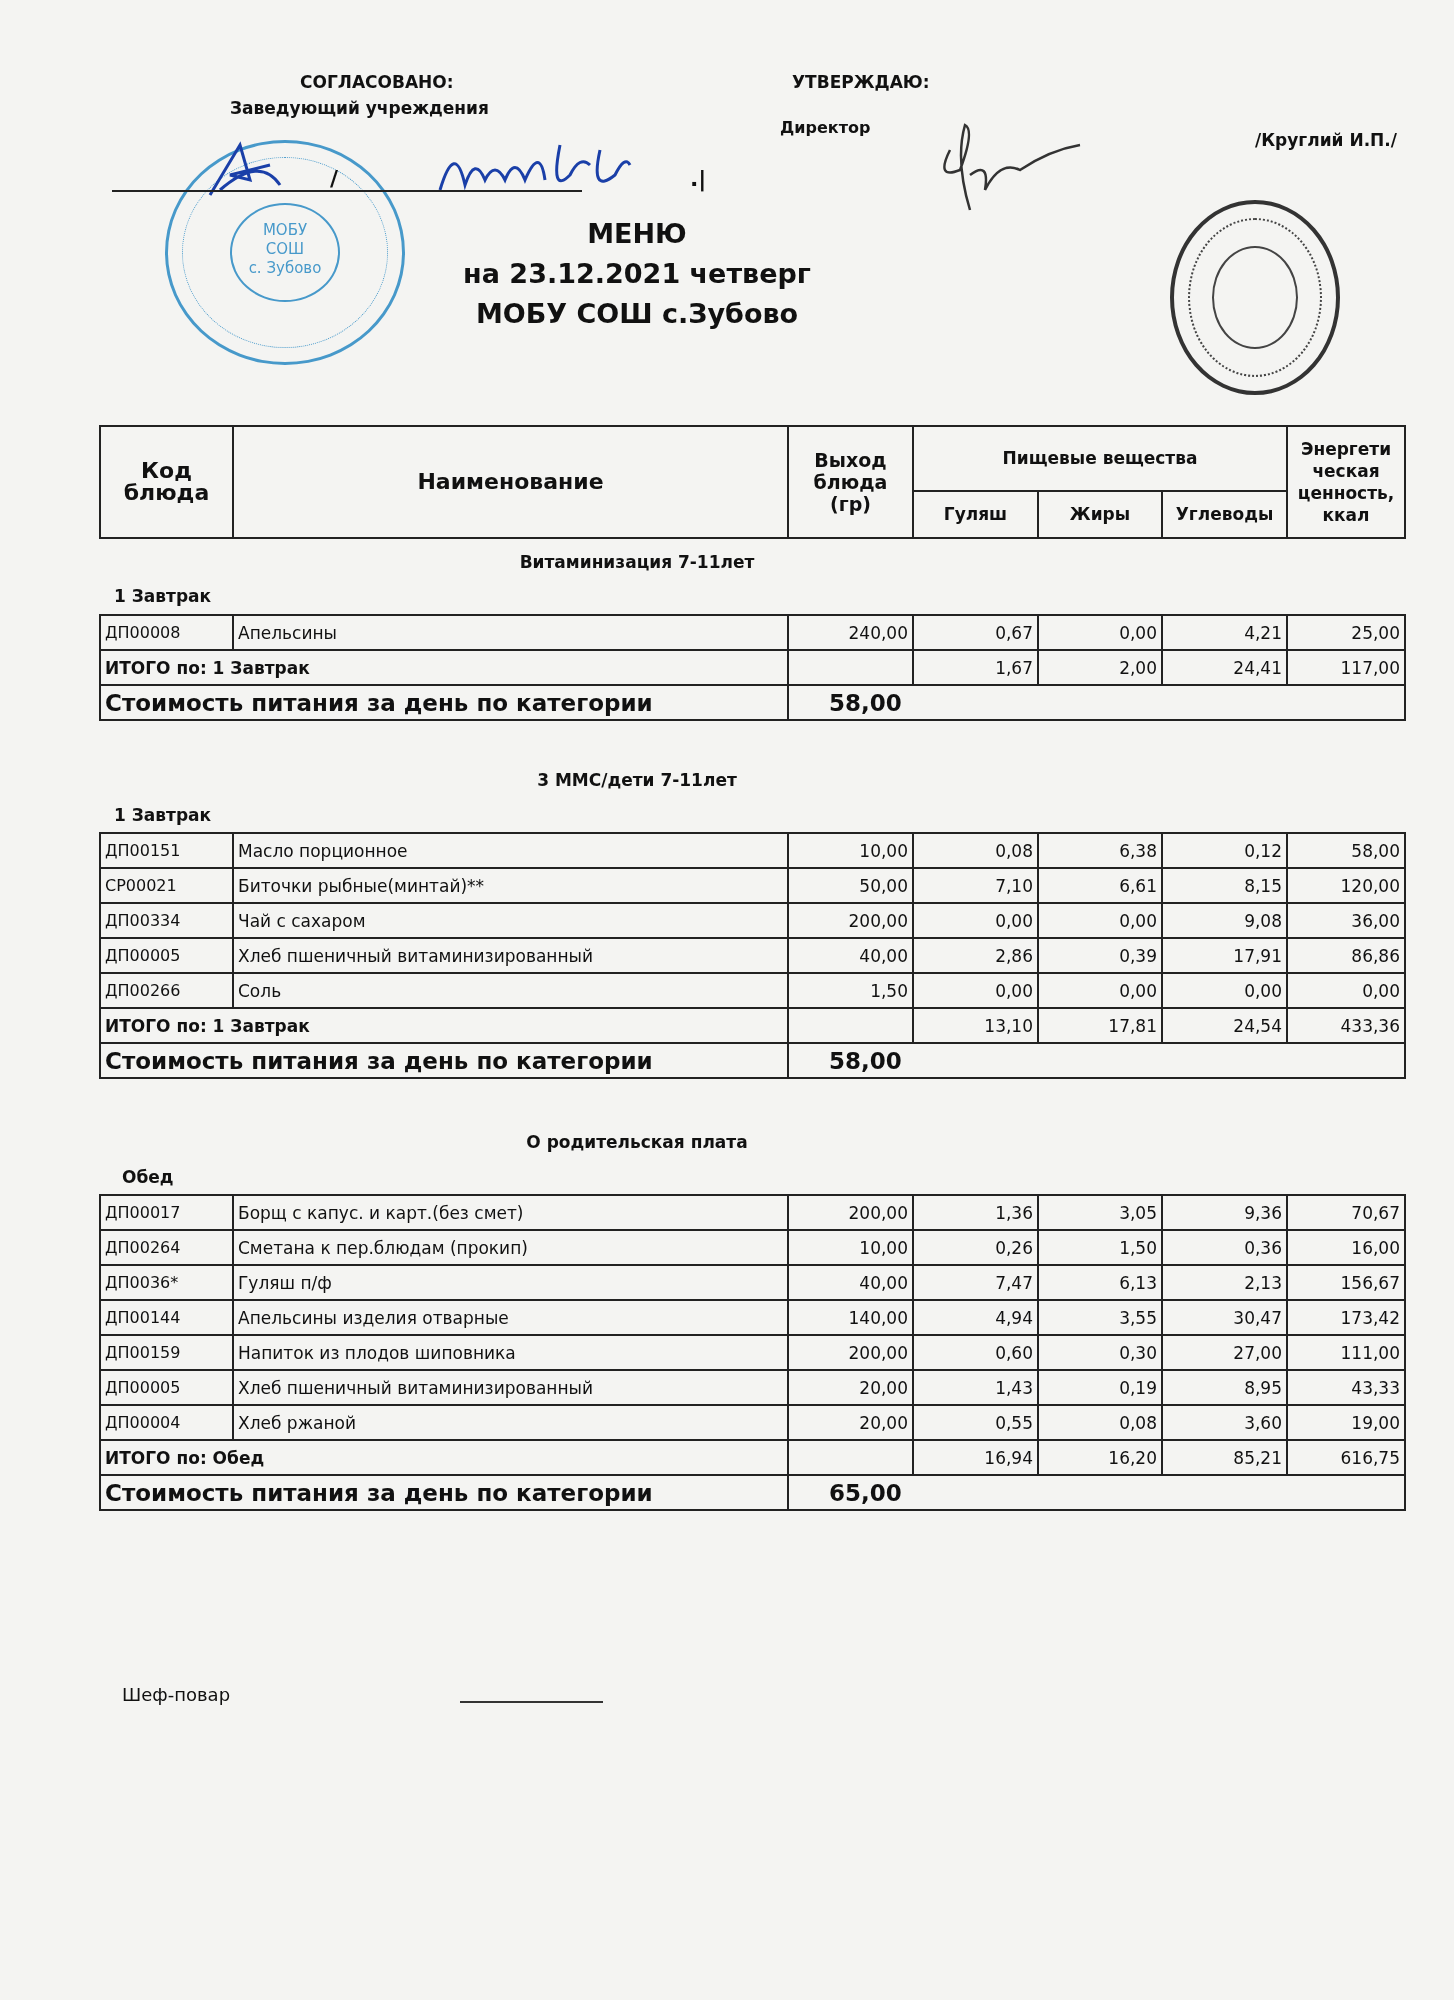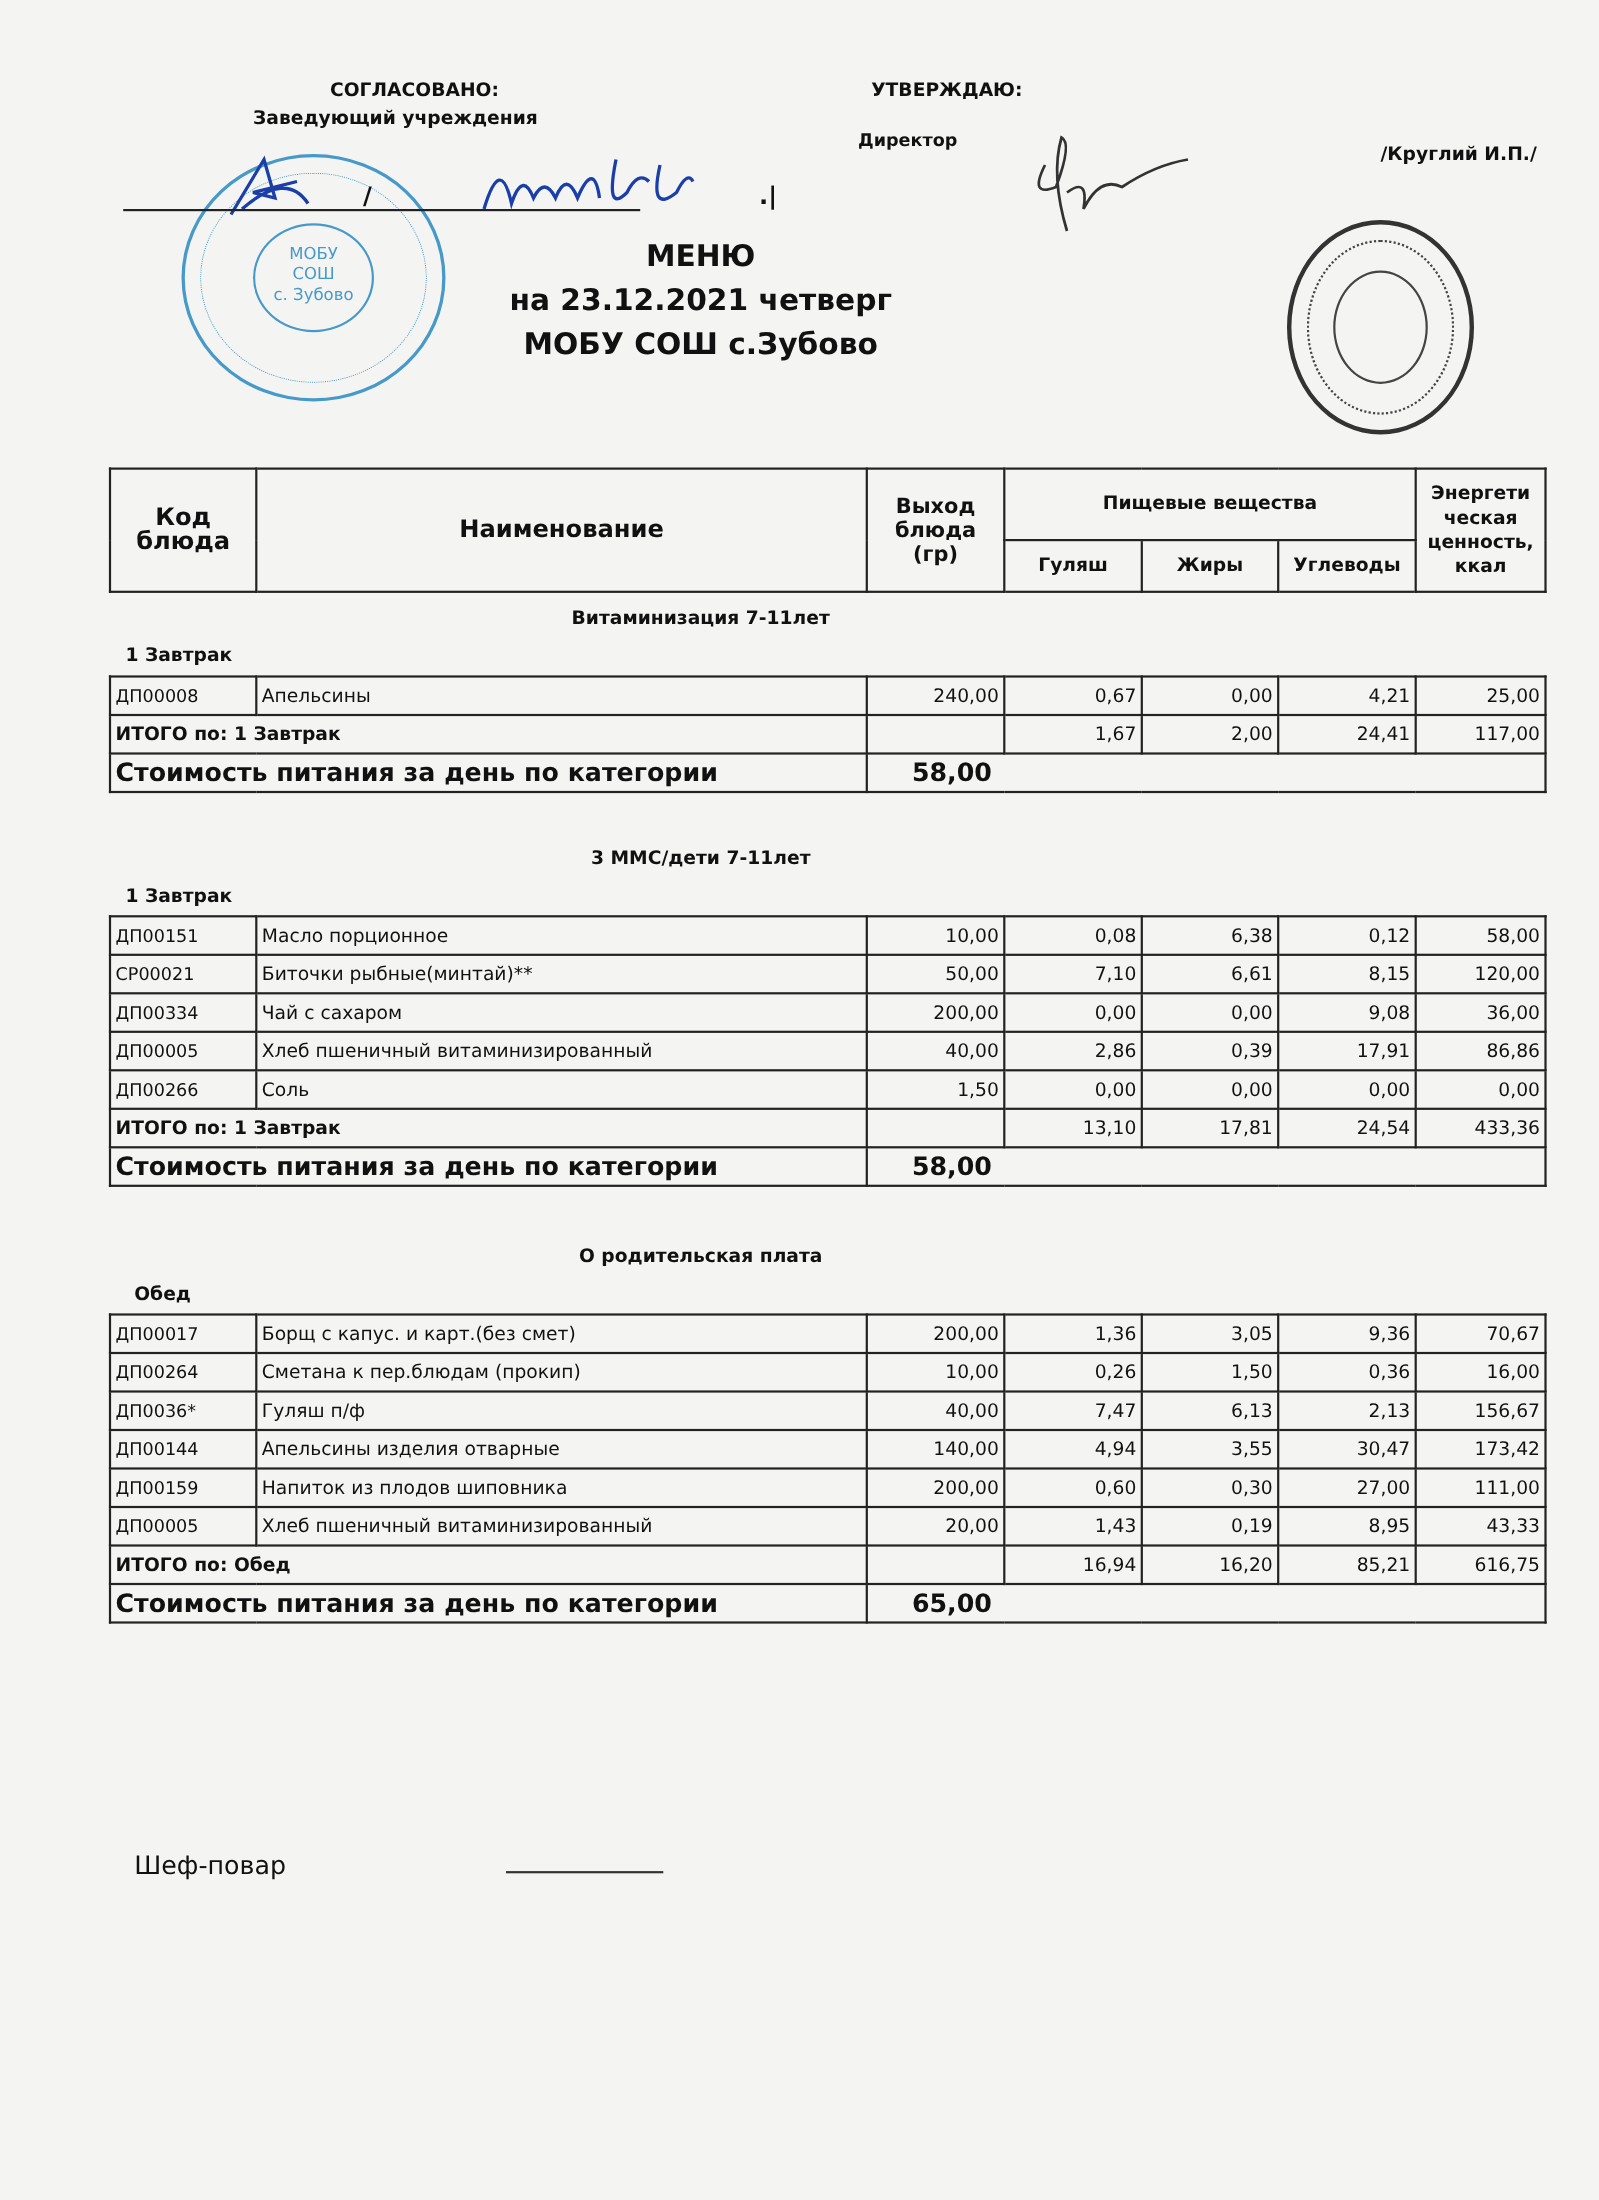--- a/index.html
+++ b/index.html
@@ -49,21 +49,21 @@
   .grid th.sm { font-size:17px; }
   .grid td.num { text-align:right; }
   .grid td.code { font-size:16px; }
   .grid td.total { font-weight:bold;border-radius:12px; }
   .grid td.cost { font-size:23px; font-weight:bold; height:33px; }
   .grid td.costval { font-size:23px; font-weight:bold; padding-left:40px; }
 
   .section-title { position:absolute; left:0; width:1454px; text-align:center; font-size:17px; font-weight:bold; }
   .meal-label { position:absolute; font-size:17px; font-weight:bold; }
 
-  .chef { left:122px; top:1684px; font-size:23px; }
+  .chef { left:122px; top:1684px; font-size:18px; }
   .chef-line { left:460px; top:1701px; width:143px; border-bottom:2px solid #333; }
 
   .sig { position:absolute; }
 </style>
 </head>
 <body>
 
 <div class="abs agreed">СОГЛАСОВАНО:</div>
 <div class="abs agreed-sub">Заведующий  учреждения</div>
 
@@ -300,20 +300,29 @@
   <tr>
     <td class="code">ДП00005</td>
     <td>Хлеб пшеничный витаминизированный</td>
     <td class="num">20,00</td>
     <td class="num">1,43</td>
     <td class="num">0,19</td>
     <td class="num">8,95</td>
     <td class="num">43,33</td>
   </tr>
   <tr>
+    <td class="code">ДП00004</td>
+    <td>Хлеб ржаной</td>
+    <td class="num">20,00</td>
+    <td class="num">0,55</td>
+    <td class="num">0,08</td>
+    <td class="num">3,60</td>
+    <td class="num">19,00</td>
+  </tr>
+  <tr>
     <td colspan="2" class="total">ИТОГО по: Обед</td>
     <td></td>
     <td class="num">16,94</td>
     <td class="num">16,20</td>
     <td class="num">85,21</td>
     <td class="num">616,75</td>
   </tr>
   <tr>
     <td colspan="2" class="cost">Стоимость питания за день по категории</td>
     <td colspan="5" class="costval">65,00</td>

